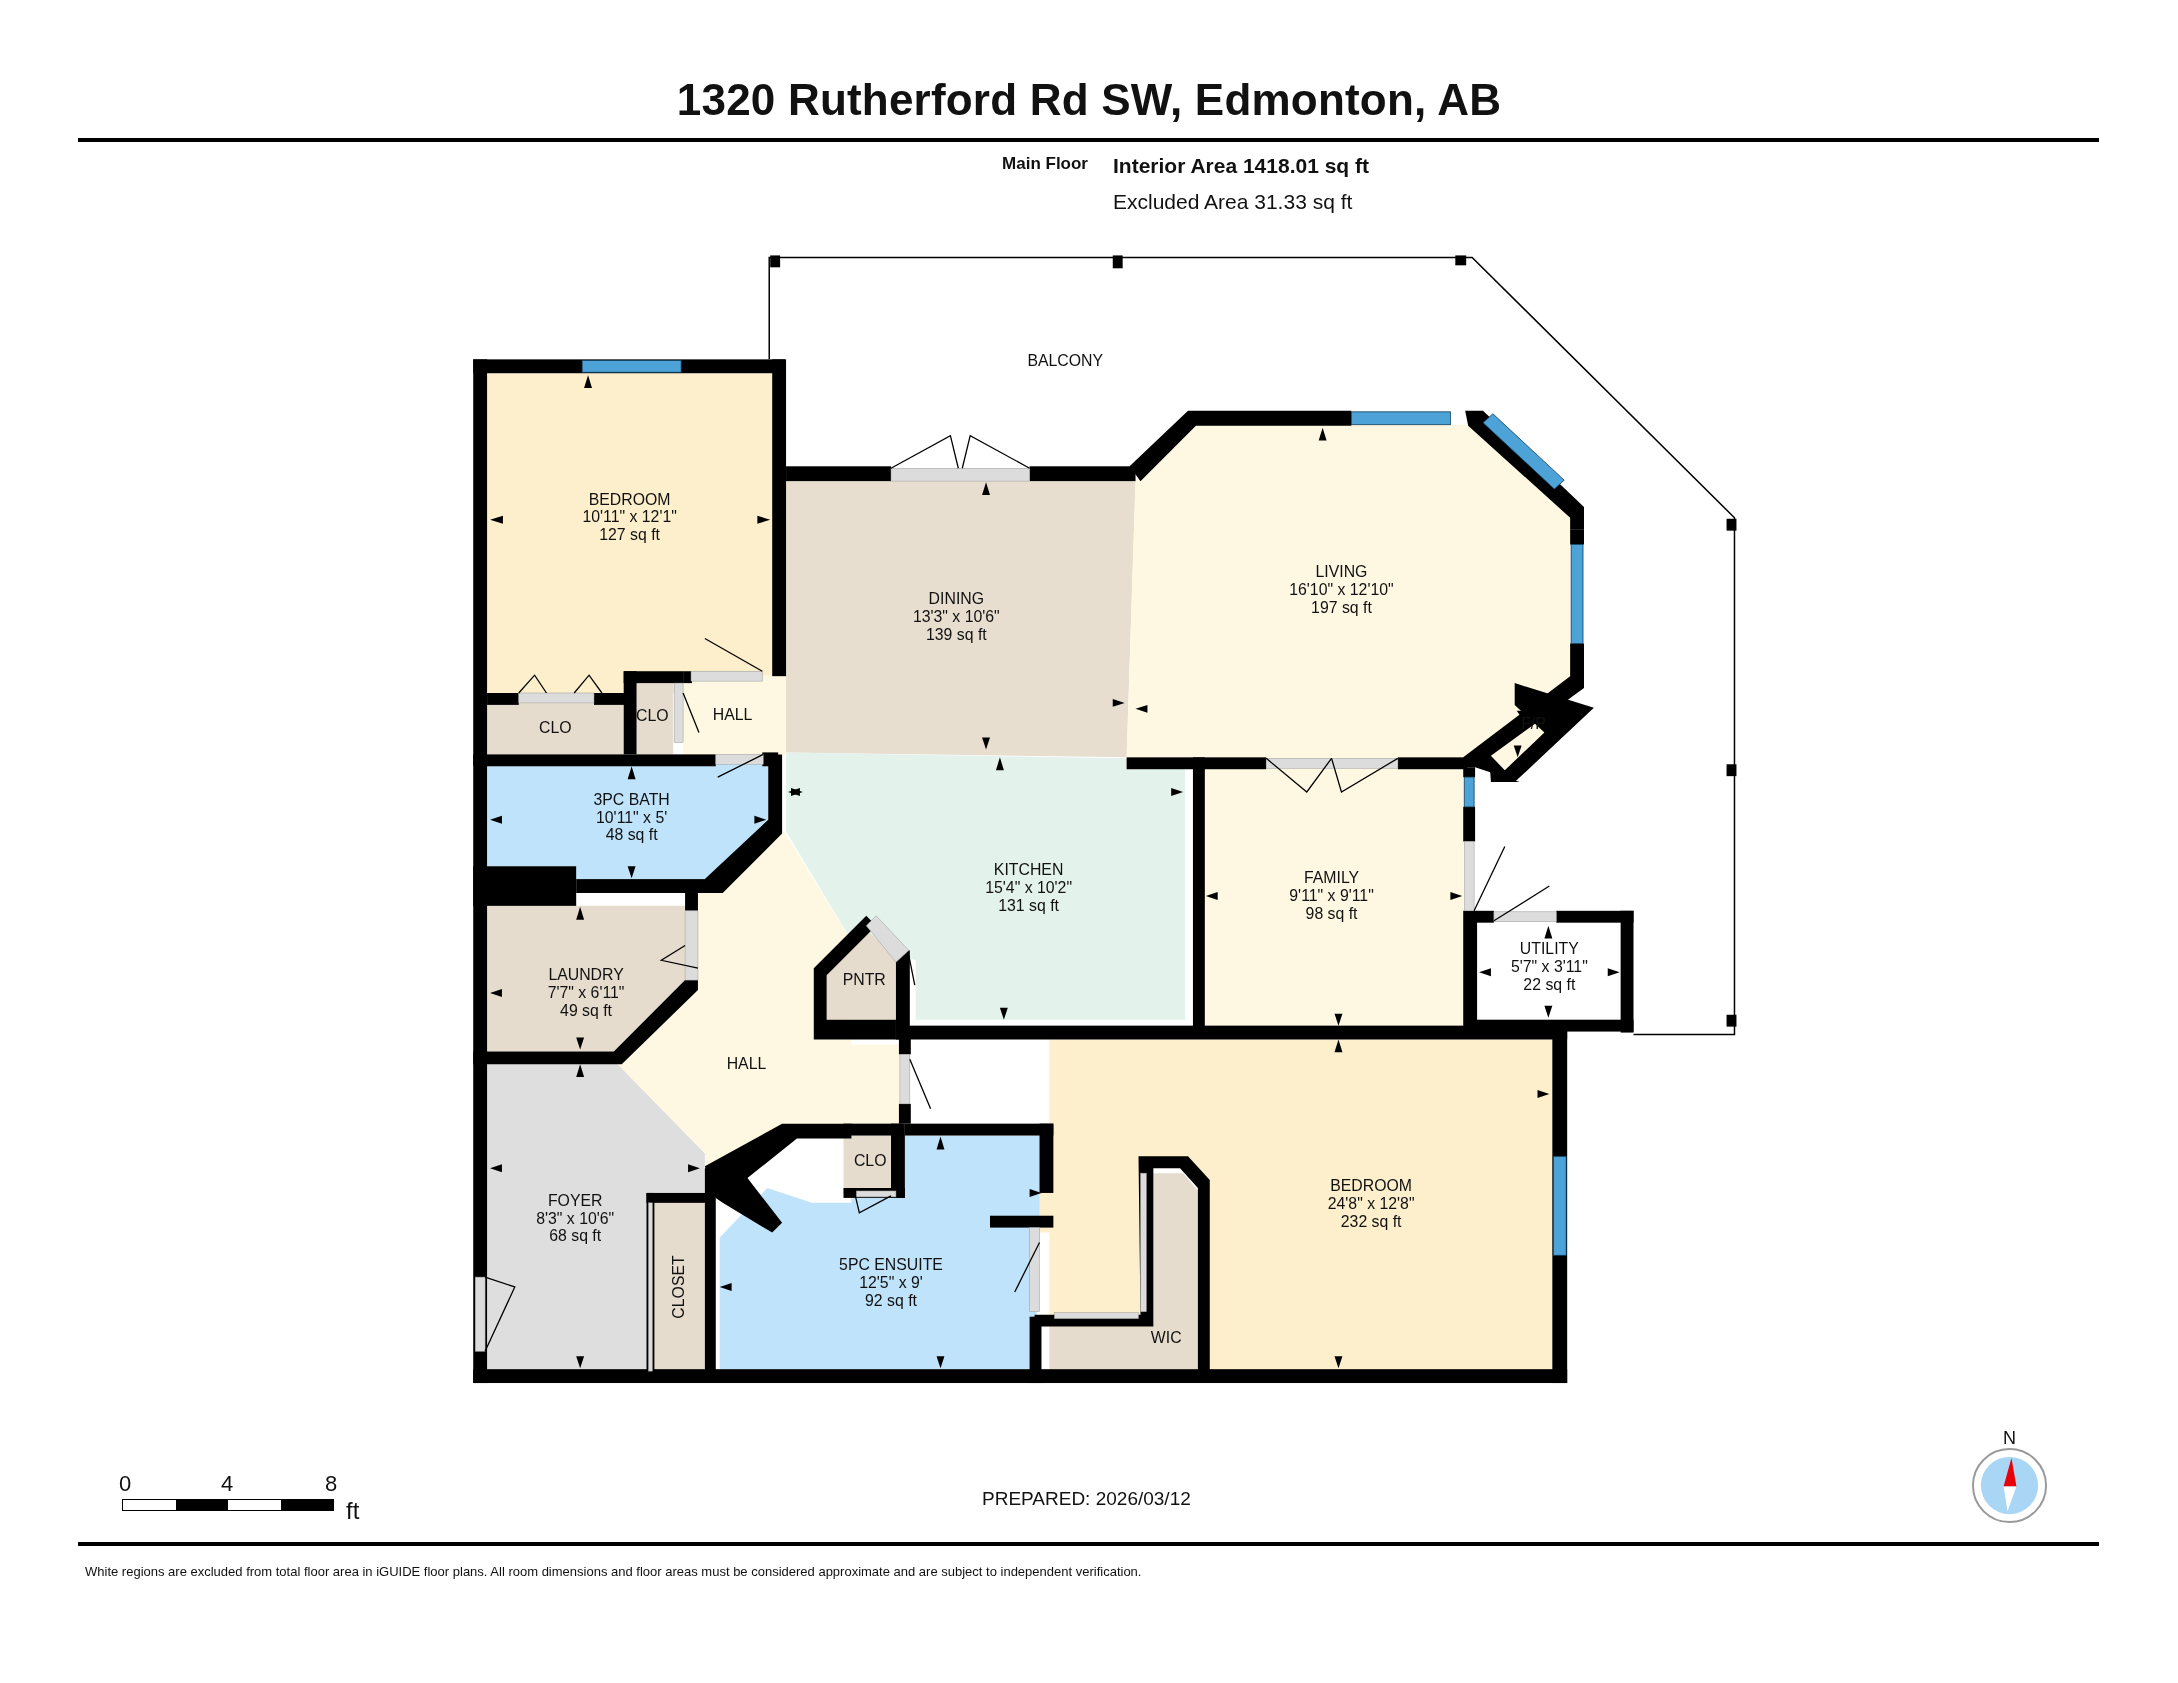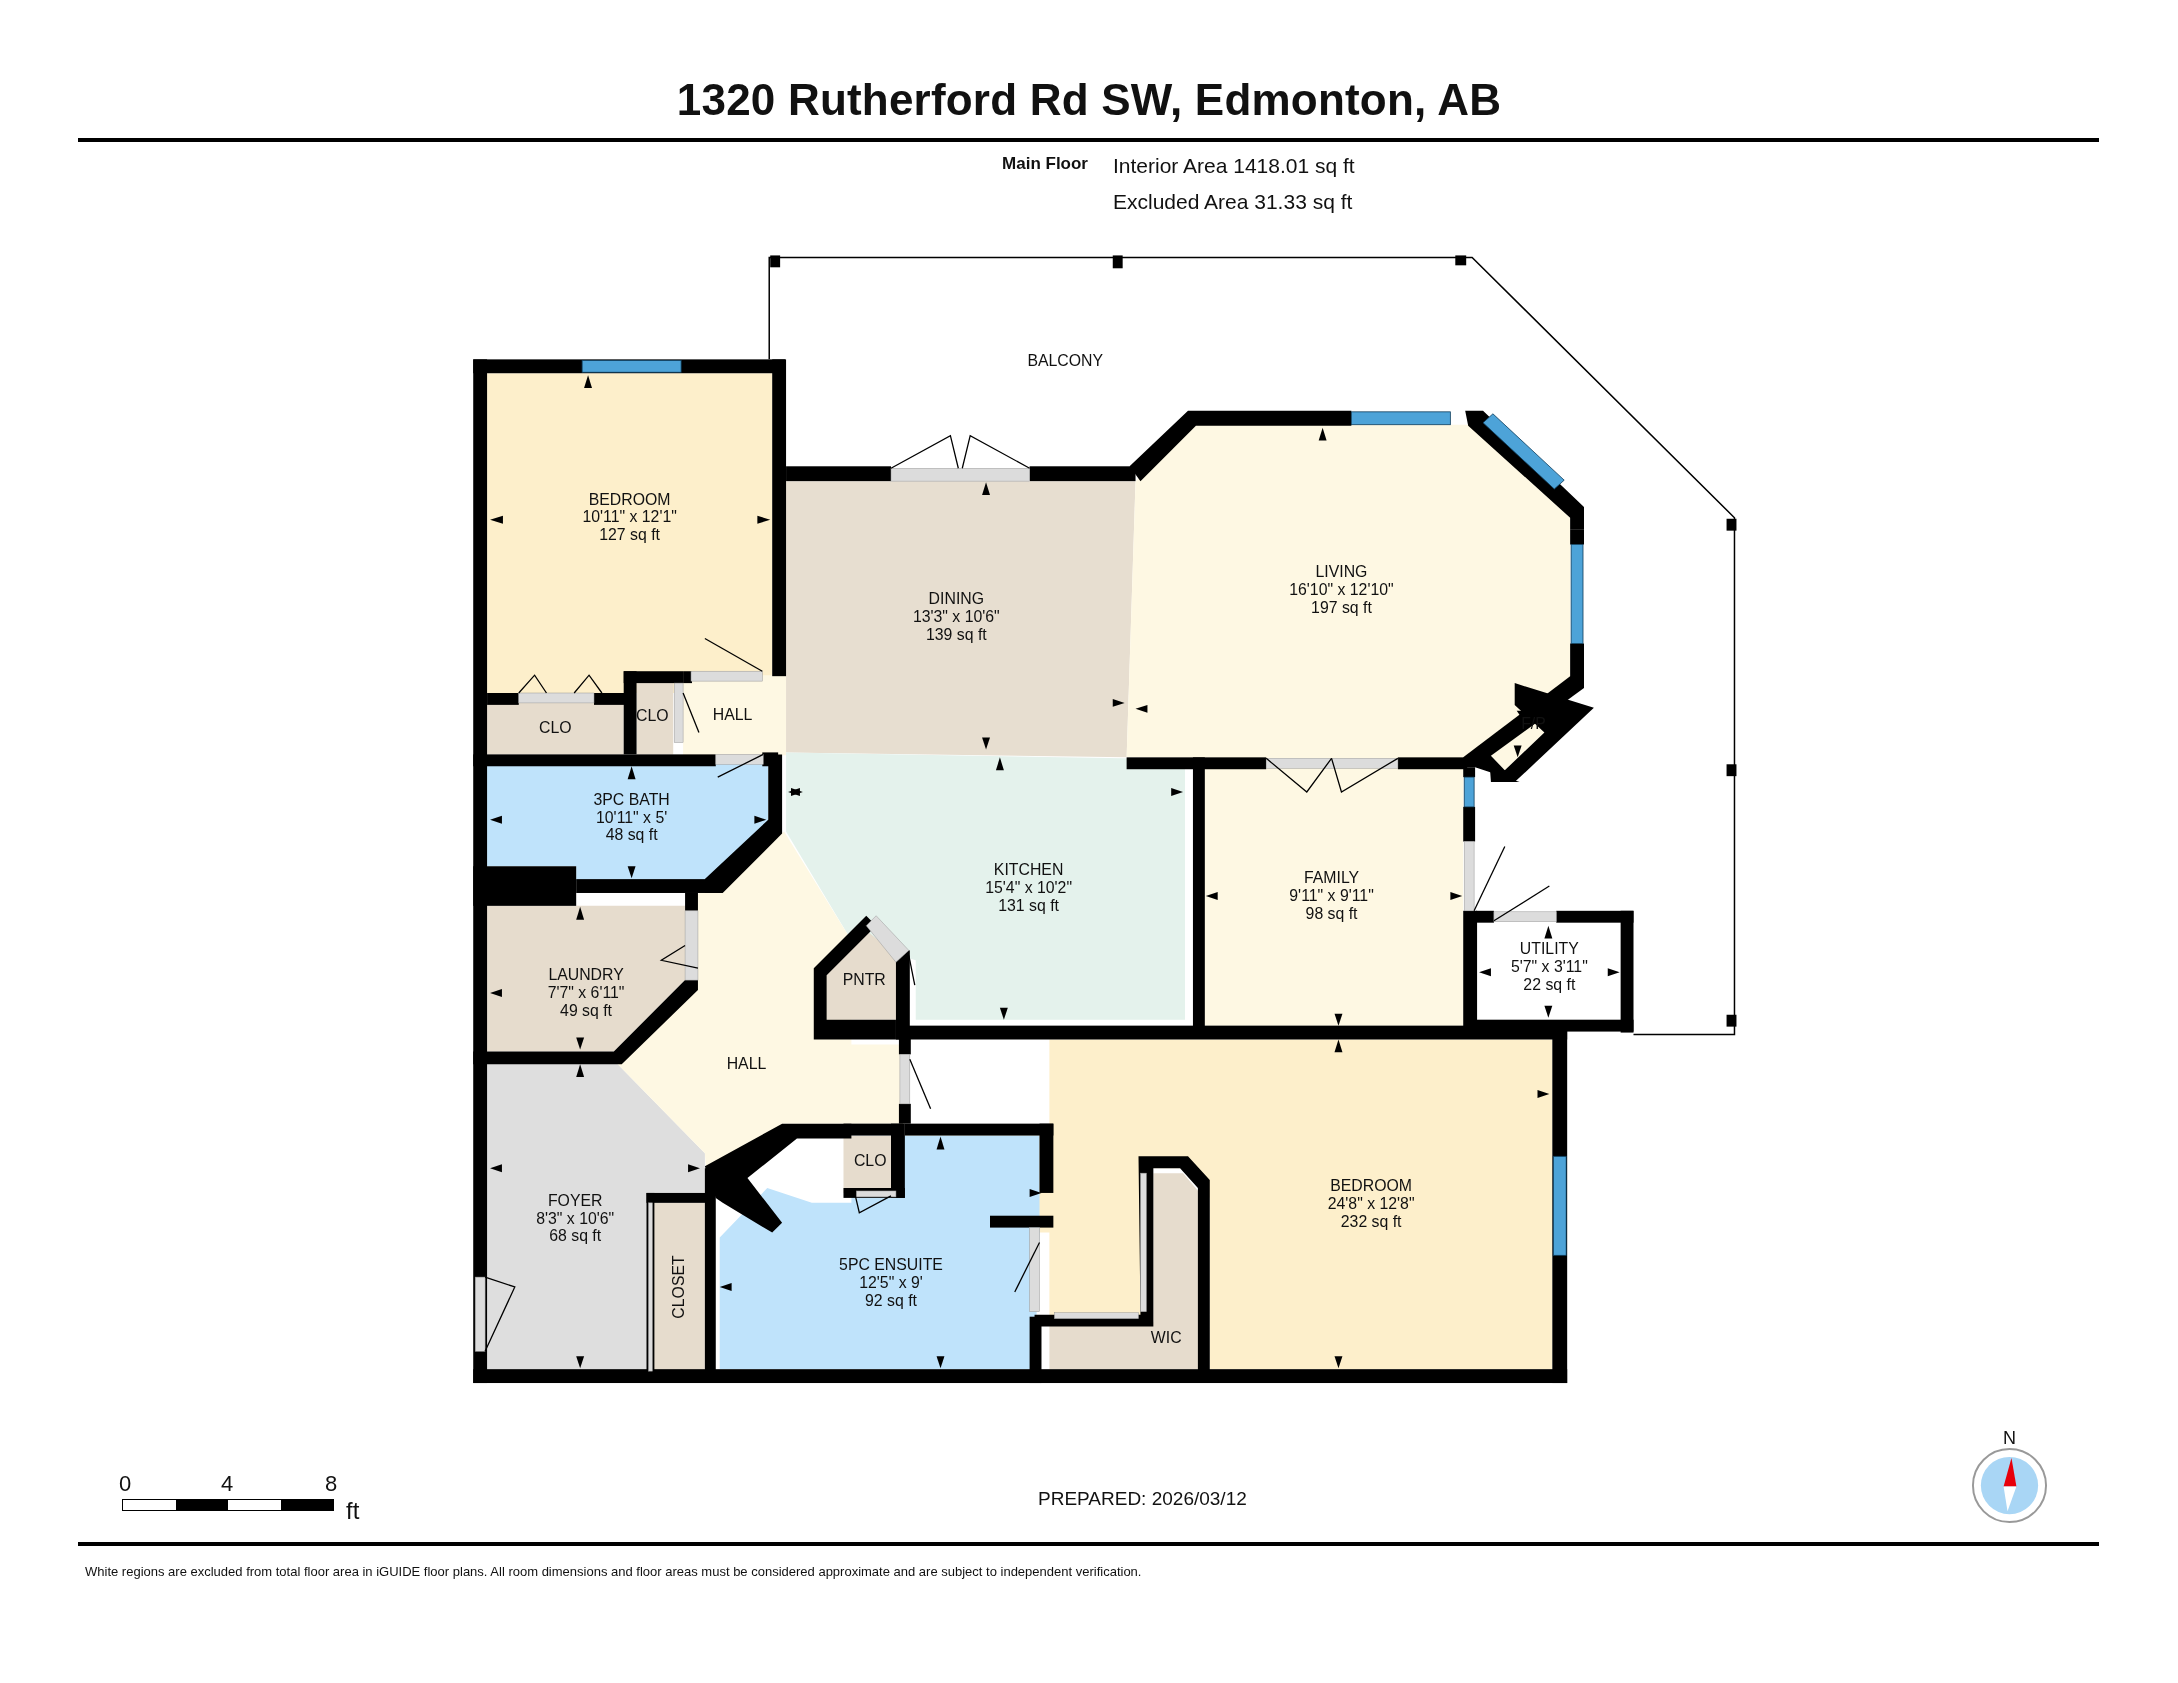--- a/index.html
+++ b/index.html
@@ -3,32 +3,32 @@
 <meta charset="utf-8">
 <style>
   html,body{margin:0;padding:0;background:#ffffff;}
   body{width:2178px;height:1683px;position:relative;overflow:hidden;font-family:"Liberation Sans",sans-serif;color:#111;}
   .title{position:absolute;left:0;width:2178px;top:75px;text-align:center;font-size:44px;font-weight:bold;letter-spacing:0.2px;}
   .rule{position:absolute;left:78px;width:2021px;height:4px;background:#000;}
   .rule.top{top:138px;}
   .rule.bottom{top:1542px;}
   .floor-label{position:absolute;top:154px;right:1090px;font-size:17px;font-weight:bold;}
   .area-line{position:absolute;left:1113px;font-size:21px;}
-  .area-line.a1{top:154px;}
+  .area-line.a1{top:154px;font-weight:bold;}
   .area-line.a2{top:190px;}
   svg.plan{position:absolute;left:0;top:0;width:2178px;height:1683px;}
   .room-text{font-family:"Liberation Sans",sans-serif;font-size:16px;fill:#111;text-anchor:middle;}
   .scale{position:absolute;left:122px;top:1471px;}
   .scale .nums{position:relative;height:24px;font-size:22px;}
   .scale .nums span{position:absolute;top:0;}
   .scale .bar{position:absolute;top:28px;left:0;width:210px;height:10px;border:1px solid #000;display:flex;}
   .scale .bar div{flex:1;}
   .scale .bar .w{background:#fff;} .scale .bar .b{background:#000;}
   .scale .unit{position:absolute;left:224px;top:26px;font-size:24px;}
-  .prepared{position:absolute;left:1038px;top:1488px;font-size:19px;}
+  .prepared{position:absolute;left:982px;top:1488px;font-size:19px;}
   .footer{position:absolute;left:85px;top:1564px;font-size:13px;color:#111;}
   .compass{position:absolute;left:1970px;top:1428px;width:79px;height:99px;}
   .compass .n{position:absolute;left:0;width:79px;top:0;text-align:center;font-size:18px;}
 </style>
 </head>
 <body>
 
 <div class="title">1320 Rutherford Rd SW, Edmonton, AB</div>
 <div class="rule top"></div>
 <div class="floor-label">Main Floor</div>

